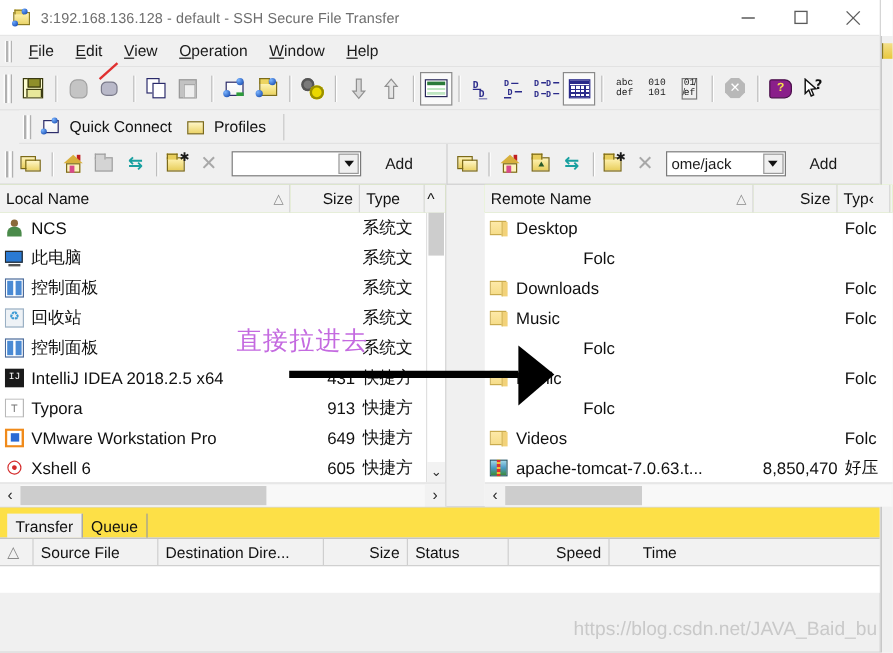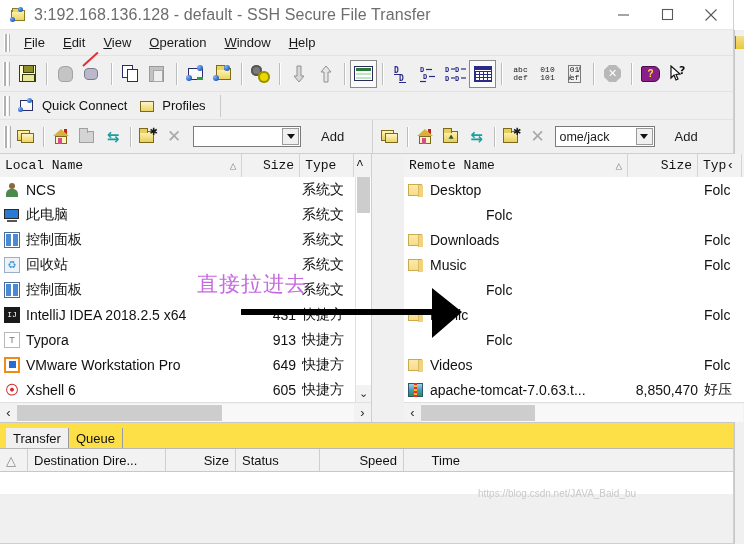--- a/index.html
+++ b/index.html
@@ -62,21 +62,21 @@
     content:""; position:absolute; left:0; top:-3px; width:6px; height:3px;
     background:#ead46a; border:1px solid #8d7c22; border-bottom:none;
   }
   .ti-dot1, .ti-dot2 {
     position:absolute; width:5px; height:5px; border-radius:50%;
     background: radial-gradient(circle at 30% 30%, #6aa7ff, #0b3fa8);
   }
   .ti-dot1 { left: 1px; top: 11px; }
   .ti-dot2 { left: 9px; top: 1px; }
   .title-text {
-    font-size: 16px; color: #6d6d6d; white-space: nowrap;
+    font-size: 12px; color: #6d6d6d; white-space: nowrap;
     letter-spacing: .1px;
   }
   .win-buttons { margin-left: auto; display: flex; height: 30px; }
   .win-btn {
     width: 44px; height: 30px; display: flex; align-items:center; justify-content:center;
     color: #5a5a5a;
   }
   .win-btn svg { display:block; }
 
   
@@ -170,21 +170,21 @@
      clip-path: polygon(30% 0,70% 0,100% 30%,100% 70%,70% 100%,30% 100%,0 70%,0 30%);
      display:flex;align-items:center;justify-content:center;color:#fff;font-size:11px;font-weight:bold;}
 
   .ic-book { width:19px;height:16px;background:#8a1f8a;border:1px solid #4a0f4a;position:relative;
      border-radius:2px 6px 6px 2px; display:flex;align-items:center;justify-content:center;
      color:#f5e24a;font-size:10px;font-weight:bold;}
 
   
   .qcbar {
     height: 28px; background:#f0f0f0; display:flex; align-items:center;
-    border-bottom:1px solid #e2e2e2; padding-left:3px;
+    border-bottom:1px solid #e2e2e2; padding-left:3px;margin-left:16px;
   }
   .qc-item { display:flex;align-items:center;gap:6px;padding:2px 8px 2px 4px; }
   .qc-label { font-size:13px; color:#111; }
   .qc-right-fill { flex:1; border-left:1px solid #c9c9c9; height:22px; margin-left:6px;}
 
   
   .pathrow { height: 34px; display:flex; }
   .pathpane {
     display:flex; align-items:center; background:#f0f0f0;
     border-bottom:1px solid #cfcfcf; padding-left:4px;
@@ -248,21 +248,21 @@
   .combo.right-combo { width:100px; margin-left:4px; }
 
   .addbtn { font-size:13px; color:#1a1a1a; padding:3px 10px; margin-left:10px; white-space:nowrap; }
 
   
   .listsrow { display:flex; height: 268px; }
   .pane { background:#fff; position:relative; }
   .pane.left { width: 372px; border-right:1px solid #cfcfcf;}
   .pane.right { width: 362px; margin-left: 32px; }
 
-  .colhead { display:flex; height:23px; background:#bef264; border-bottom:1px solid #d4d4d4;font-family:Liberation Mono, monospace; }
+  .colhead { display:flex; height:23px; background:#bef264; border-bottom:1px solid #d4d4d4; }
   .ch {
     display:flex; align-items:center; font-size:13px; color:#111;
     border-right:1px solid #d4d4d4; padding:0 5px; height:23px; background:#f2f2f2;
     white-space:nowrap; overflow:hidden;
   }
   .ch.right-align { justify-content:flex-end; }
   .ch .sortmark { margin-left:auto; color:#8a8a8a; font-size:11px; }
 
   .rows { position:relative; height:225px; overflow:hidden; }
   .row { display:flex; align-items:center; height:25px; padding-left:4px; white-space:nowrap; }
@@ -348,22 +348,22 @@
 
   
   .anno { position:absolute; pointer-events:none; }
   .anno-text {
     left: 197px; top: 270px;
     font-size: 21px; color:#c46ae0; letter-spacing:1px;
     font-family:"DejaVu Sans","Liberation Sans",sans-serif;
     white-space:nowrap;
   }
   .watermark {
-    position:absolute; left:478px; top:488px;
-    font-size:10px; color:#c9c9c9; white-space:nowrap; pointer-events:none;
+    position:absolute; left:478px; top:516px;
+    font-size:16px; color:#c9c9c9; white-space:nowrap; pointer-events:none;
     font-family:"Liberation Sans",sans-serif;
   }
 </style>
 </head>
 <body>
 
 <div id="app">
 
   <div class="bg-window">
     <div class="bg-window-strip"></div>
@@ -874,20 +874,21 @@
       </div>
     </div>
 
     <div class="xferwrap">
       <div class="tabs">
         <div class="tab active">Transfer</div>
         <div class="tab">Queue</div>
       </div>
       <div class="xfer-head">
         <div class="xh" style="width:28px;color:#8a8a8a">△</div>
+        <div class="xh" style="width:104px">Source File</div>
         <div class="xh" style="width:138px">Destination Dire...</div>
         <div class="xh ralign" style="width:70px">Size</div>
         <div class="xh" style="width:84px">Status</div>
         <div class="xh ralign" style="width:84px">Speed</div>
         <div class="xh ralign" style="width:62px;border-right:none">Time</div>
       </div>
       <div class="xfer-body"></div>
     </div>
 
   </div>

